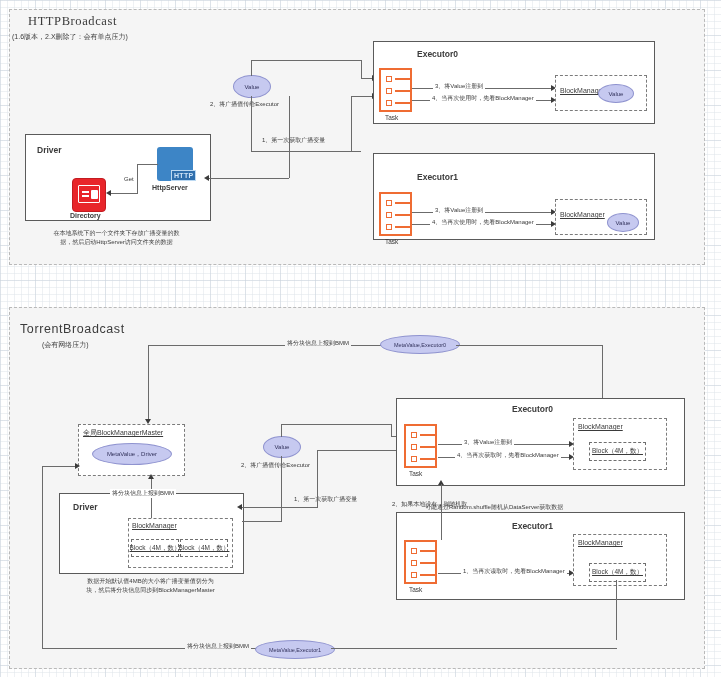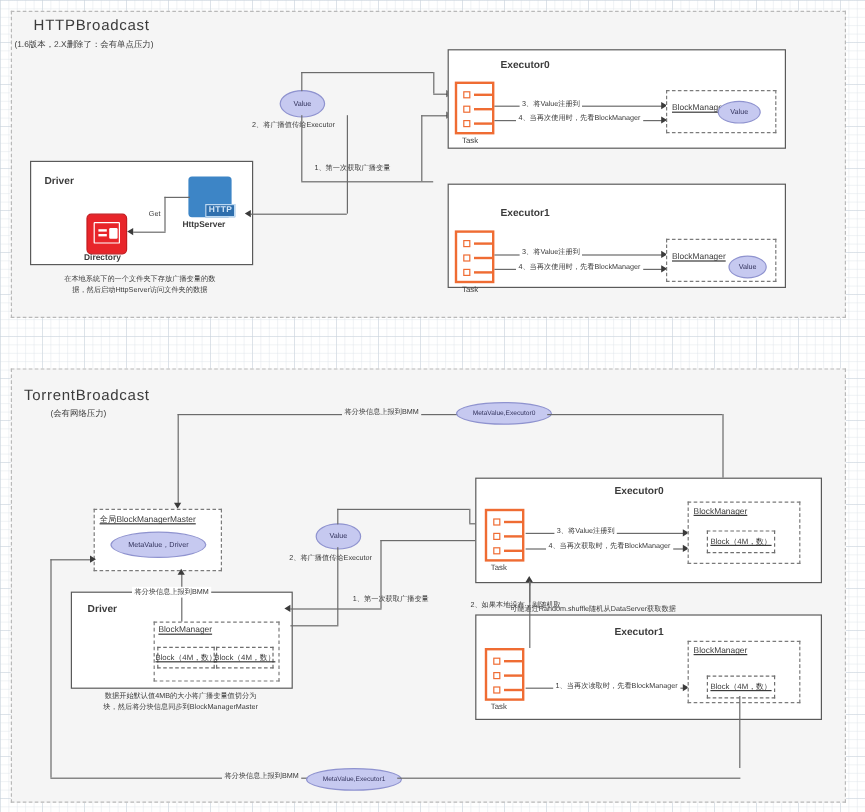--- a/index.html
+++ b/index.html
@@ -117,21 +117,21 @@
     position:absolute;font-size:6px;color:#3b3b3b;white-space:nowrap;
   }
 </style>
 </head>
 <body>
 
 <div id="canvas"></div>
 
 <div class="panel" id="panel-http"></div>
 
-<div class="sec-title" style="left:28px;top:14px;">HTTPBroadcast</div>
+<div class="sec-title" style="left:28px;top:14px;font-family:Liberation Serif, serif;">HTTPBroadcast</div>
 <div class="sec-sub" style="left:12px;top:32px;">(1.6版本，2.X删除了：会有单点压力)</div>
 
 <div class="box" id="http-driver" style="left:25px;top:134px;width:184px;height:85px;"></div>
 <div class="box-label" style="left:37px;top:145px;">Driver</div>
 
 <div class="http-icon" style="left:157px;top:147px;"></div>
 <div class="http-tag" style="left:171px;top:170px;">HTTP</div>
 <div class="box-label" style="left:152px;top:184px;font-size:7px;">HttpServer</div>
 
 <div class="dir-icon" style="left:72px;top:178px;">

